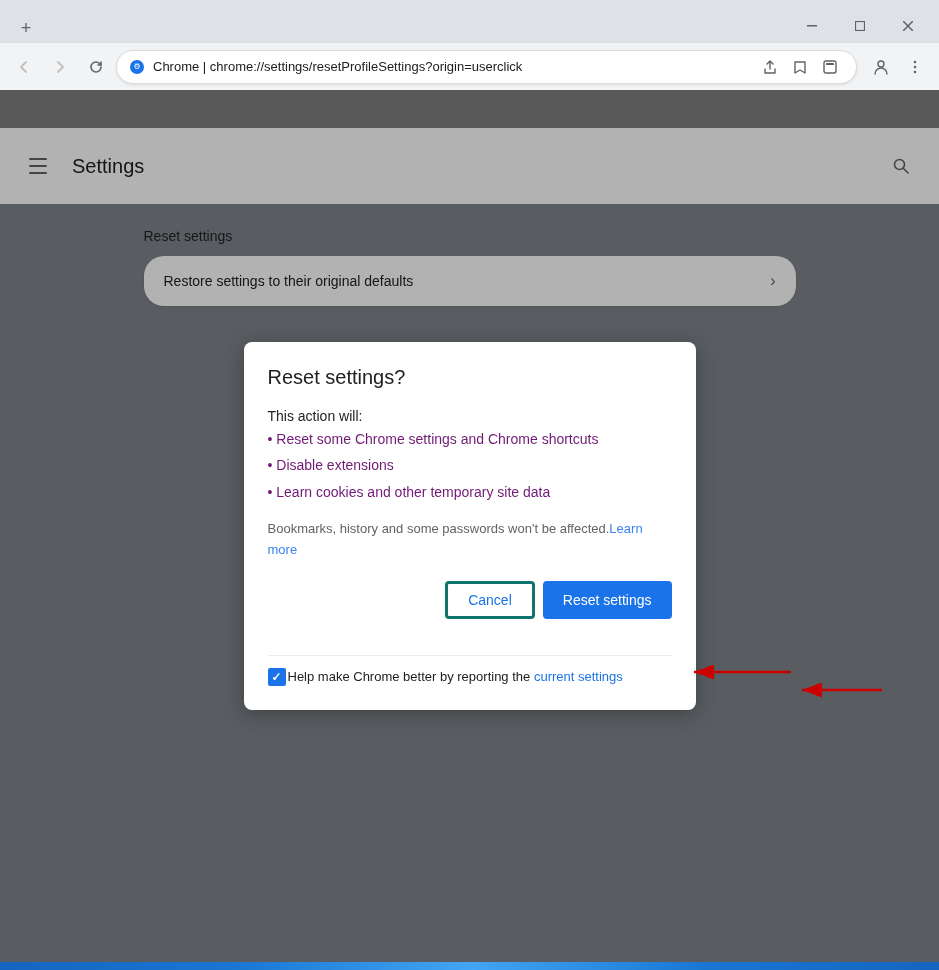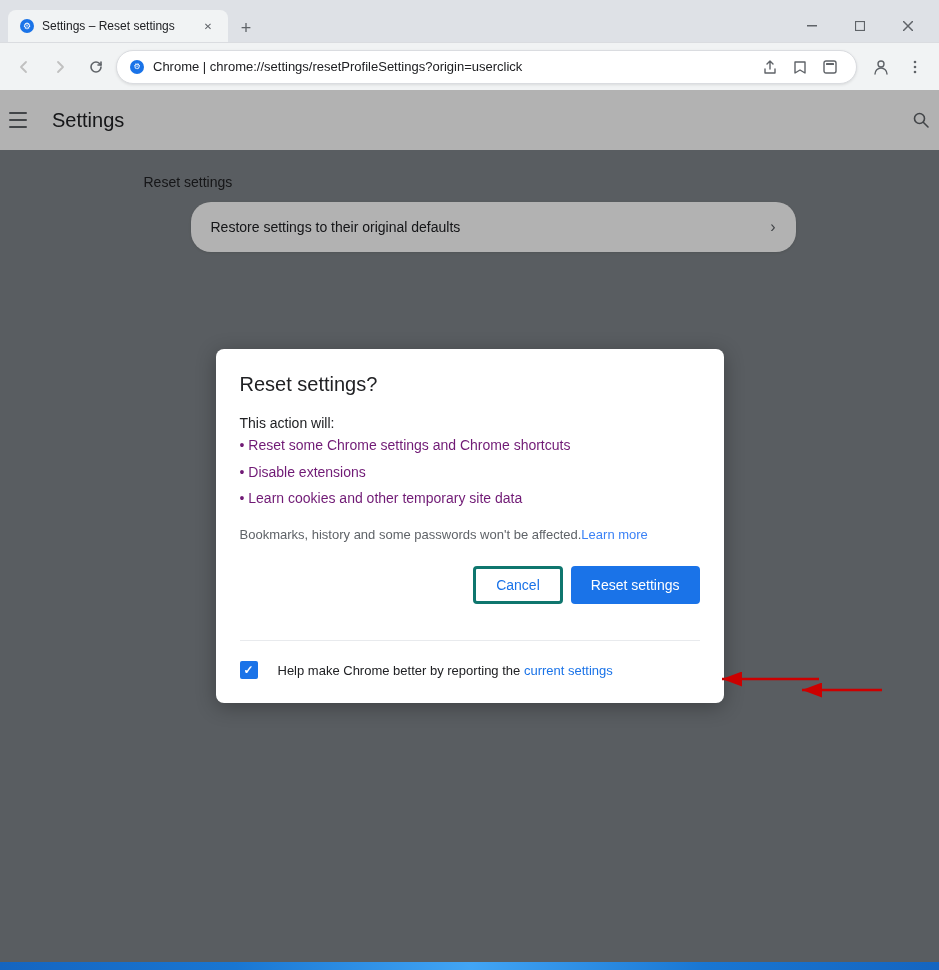--- a/index.html
+++ b/index.html
@@ -198,27 +198,28 @@
     .settings-bg {
       width: 100%;
       height: 100%;
       background: #808080;
       display: flex;
       flex-direction: column;
     }
 
     
     .settings-topbar {
-      height: 60px;
+      height: 76px;
       background: #ffffff;
       display: flex;
       align-items: center;
-      padding: 0 0;
+      padding: 0 20px;
       gap: 16px;
       box-shadow: 0 1px 3px rgba(0,0,0,0.15);
+      margin-top: 38px;
     }
 
     .hamburger-btn {
       width: 36px;
       height: 36px;
       display: flex;
       flex-direction: column;
       align-items: center;
       justify-content: center;
       gap: 5px;
@@ -274,21 +275,20 @@
 
     .settings-item {
       background: #fff;
       border-radius: 20px;
       padding: 16px 20px;
       display: flex;
       align-items: center;
       justify-content: space-between;
       cursor: pointer;
       box-shadow: 0 1px 3px rgba(0,0,0,0.1);
-      margin-left: 47px;
     }
 
     .settings-item-label {
       font-size: 14px;
       color: #202124;
     }
 
     .settings-item-arrow {
       color: #5f6368;
       font-size: 16px;
@@ -303,21 +303,21 @@
       height: 100%;
       background: rgba(0,0,0,0.3);
       display: flex;
       align-items: center;
       justify-content: center;
     }
 
     .dialog {
       background: #fff;
       border-radius: 8px;
-      width: 508px;
+      width: 452px;
       padding: 24px;
       box-shadow: 0 4px 20px rgba(0,0,0,0.3);
       position: relative;
     }
 
     .dialog-title {
       font-size: 20px;
       font-weight: 500;
       color: #202124;
       margin-bottom: 16px;
@@ -381,22 +381,22 @@
       color: #fff;
       font-size: 14px;
       cursor: pointer;
       font-family: inherit;
       font-weight: 500;
     }
 
     .dialog-checkbox-row {
       display: flex;
       align-items: center;
-      gap: 20px;
-      padding-top: 20px;
+      gap: 2px;
+      padding-top: 12px;
       border-top: 1px solid #e8eaed;
       margin-top: 36px;
     }
 
     .checkbox-custom {
       width: 18px;
       height: 18px;
       background: #1a73e8;
       border-radius: 2px;
       display: flex;
@@ -426,25 +426,20 @@
 </head>
 <body>
 
 <div class="browser-frame">
 
   <div style="background:#dee1e6; display:flex; flex-direction:column;">
 
     <div style="height:6px; background:#dee1e6;"></div>
 
     <div class="tab-bar">
-      <div class="tab">
-        <div class="tab-favicon"></div>
-        <span class="tab-title">Settings – Reset settings</span>
-        <div class="tab-close">✕</div>
-      </div>
       <div class="new-tab-btn">+</div>
 
       <div class="window-controls">
 
         <div style="width:46px; height:32px; display:flex; align-items:center; justify-content:center; cursor:pointer; font-size:14px; color:#5f6368;">
           <svg width="10" height="2" viewBox="0 0 10 2">
               <rect width="10" height="1.5" fill="#5f6368"></rect>
             </svg>
         </div>
 

